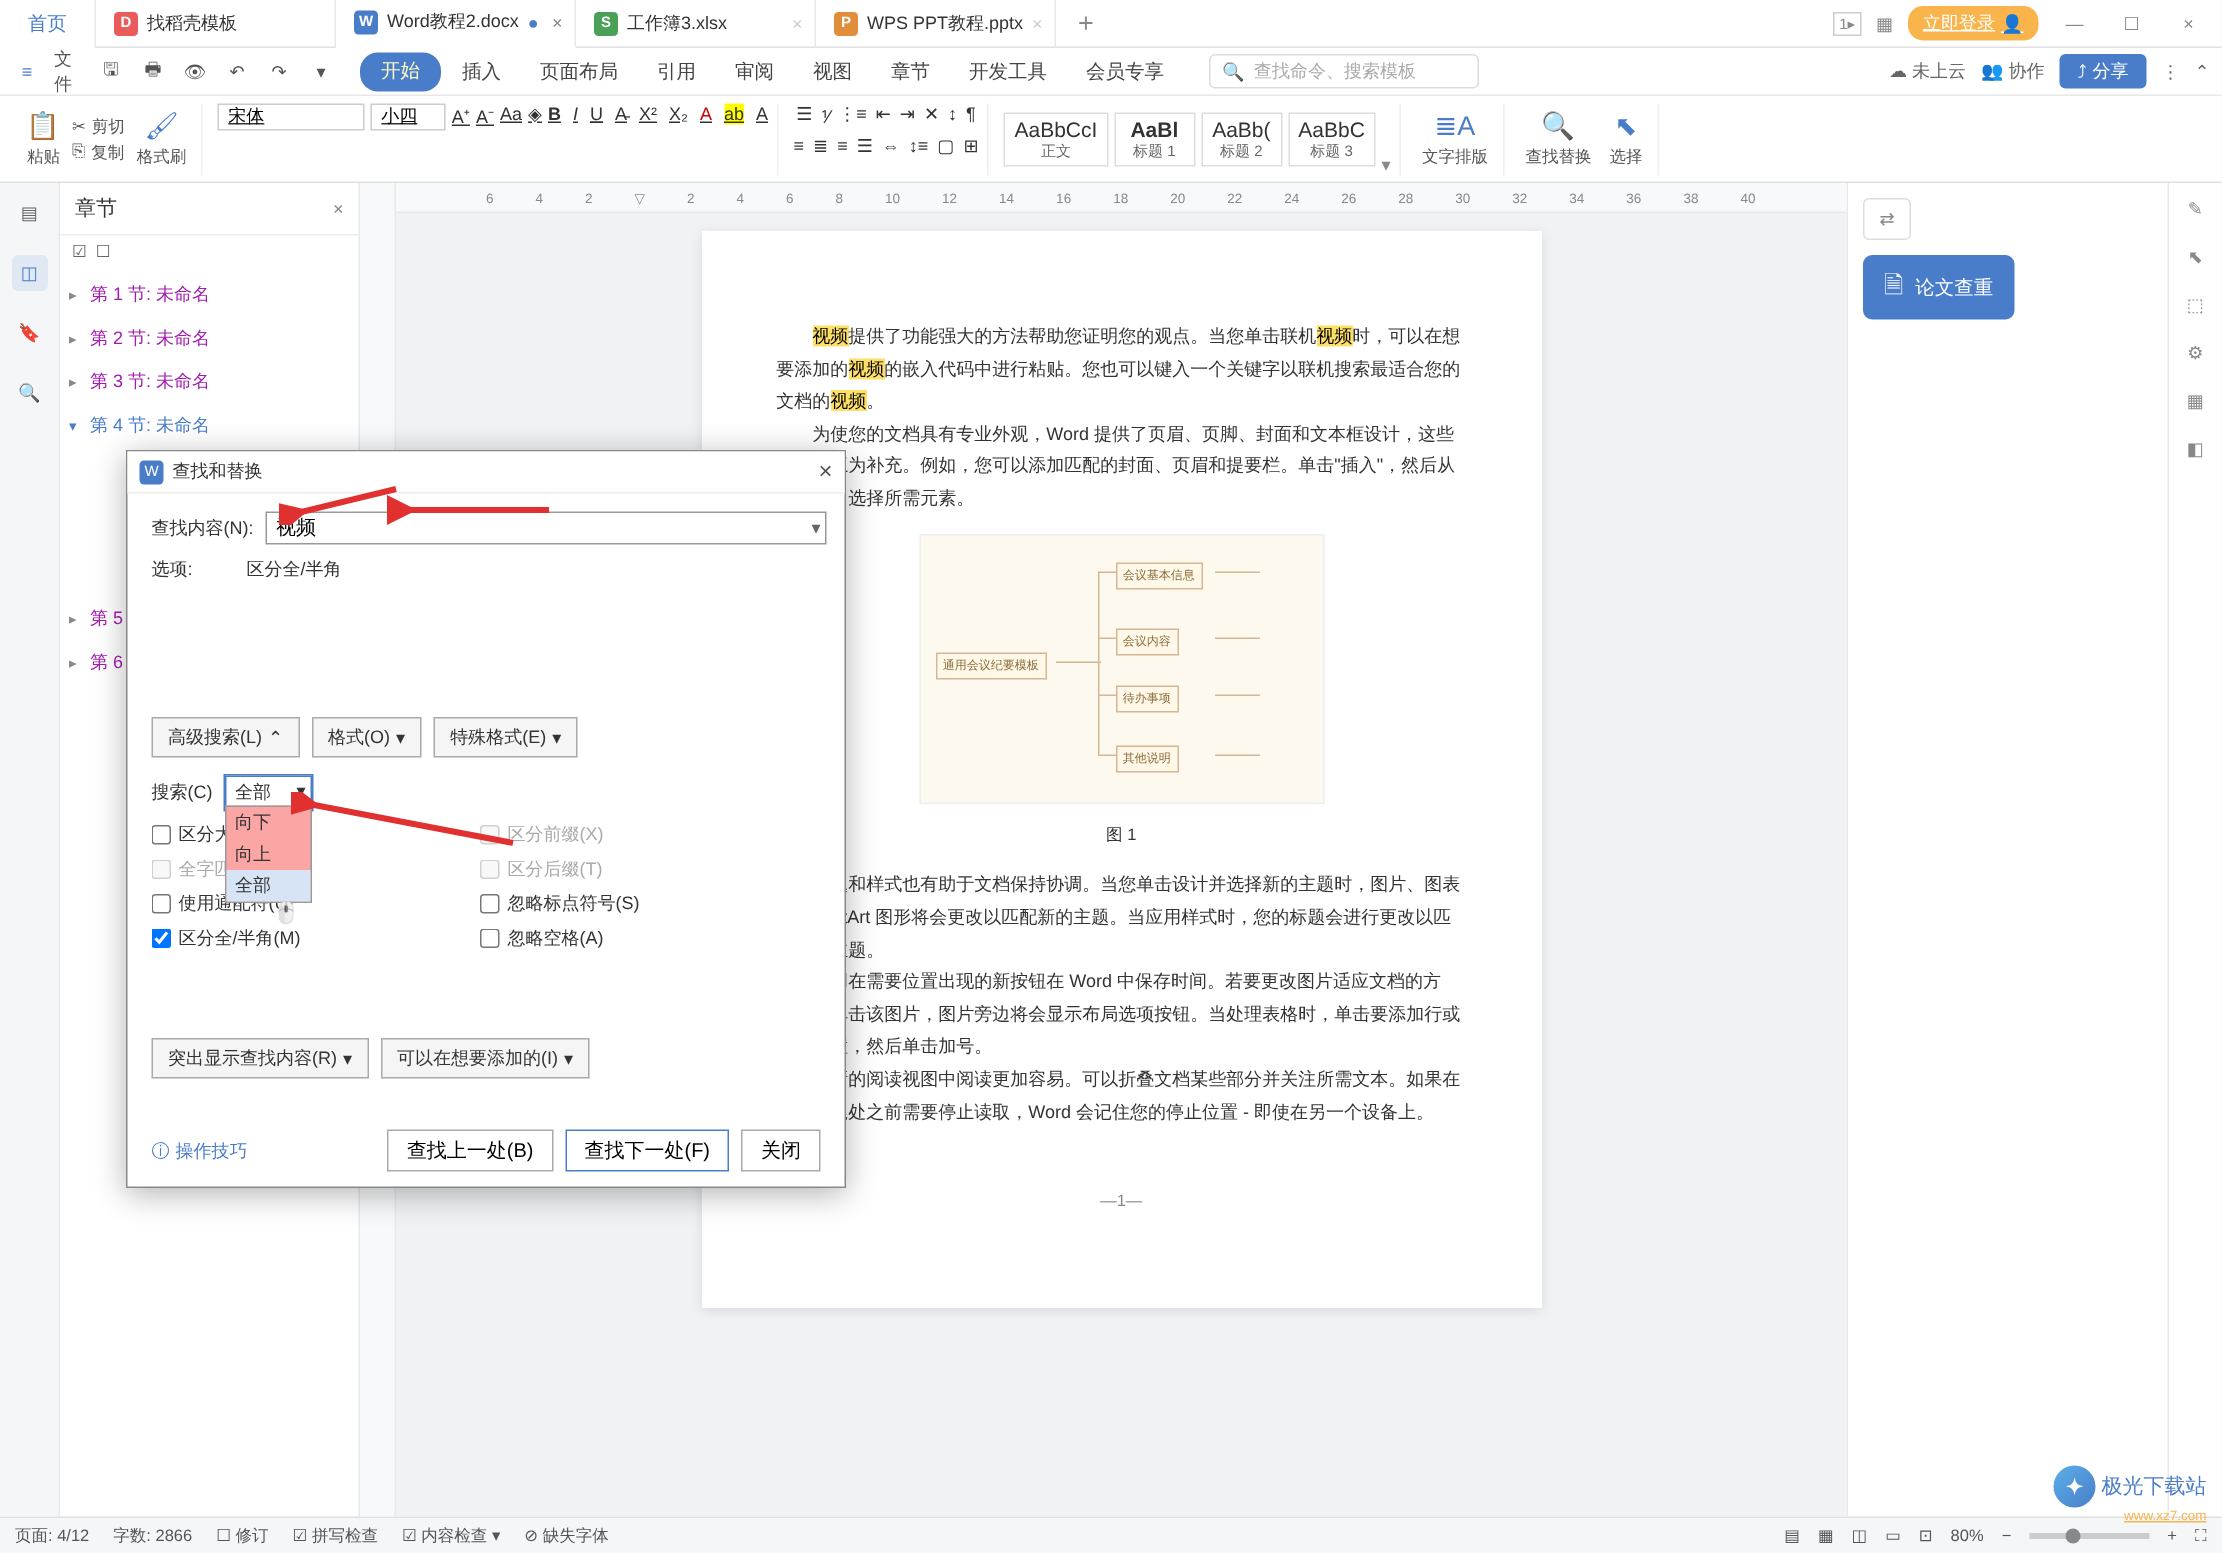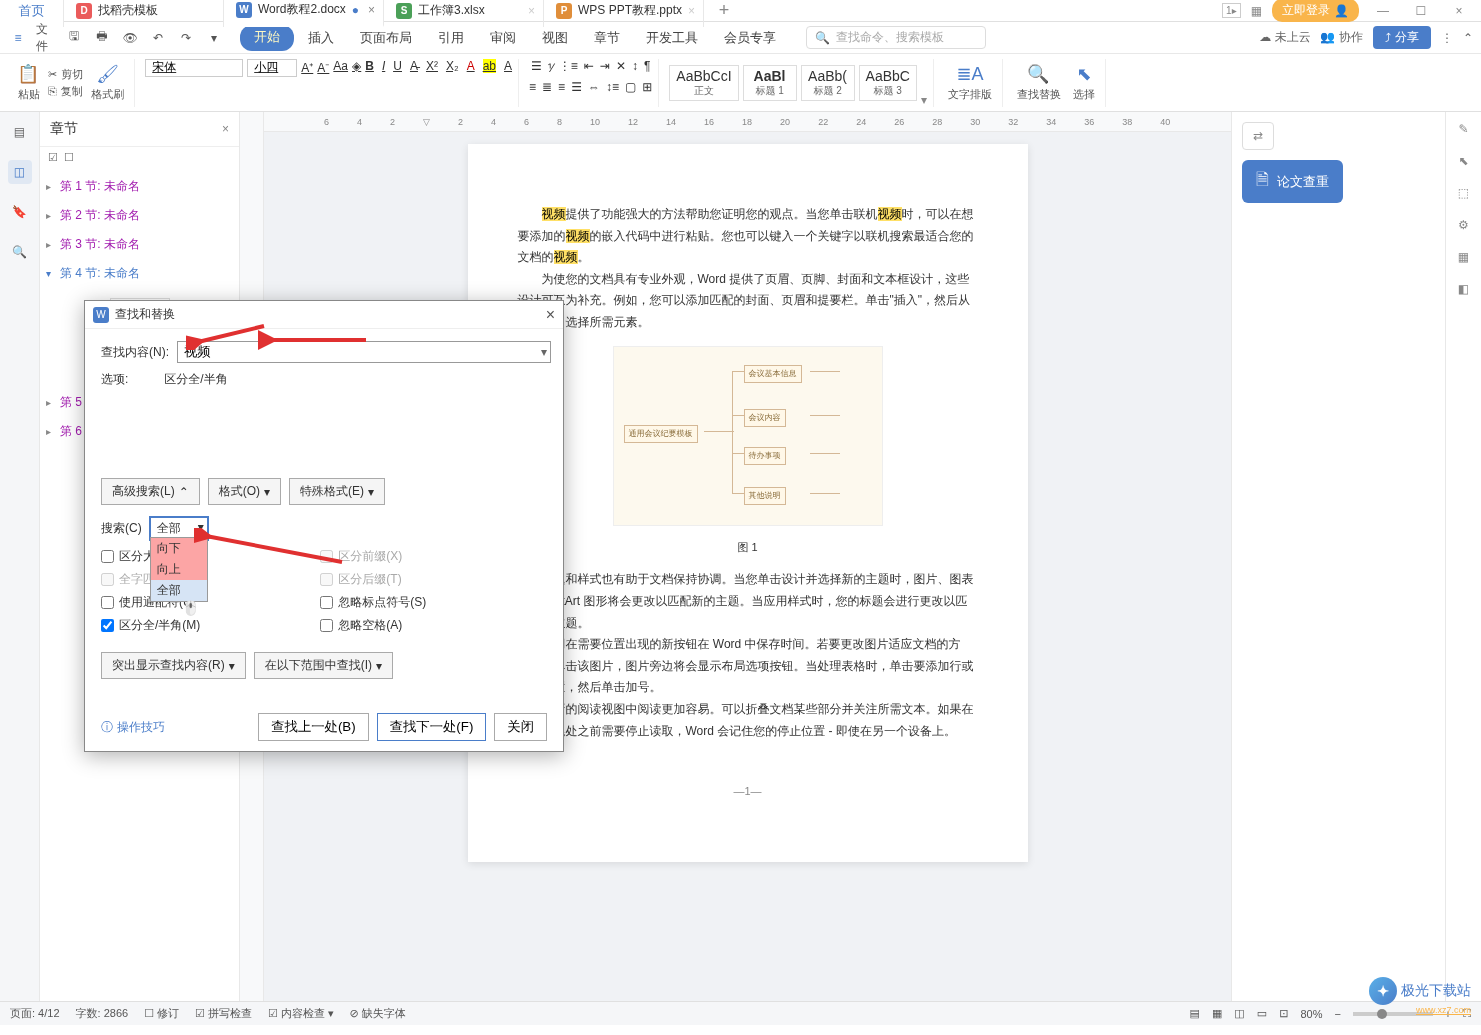--- a/index.html
+++ b/index.html
@@ -1,31 +1,31 @@
 <!DOCTYPE html>
 <html><head>
 <meta charset="utf-8">
 <style>
 * { margin: 0; padding: 0; box-sizing: border-box; font-family: "Microsoft YaHei", sans-serif; }
 body { background: #fff; font-size: 12px; color: #333; overflow: hidden; width: 1481px; height: 1035px; position: relative; }
 
 
-.titlebar { height: 22px; background: #fff; display: flex; align-items: center; border-bottom: 1px solid #e0e0e0; }
+.titlebar { height: 32px; background: #fff; display: flex; align-items: center; border-bottom: 1px solid #e0e0e0; }
 .tab-home { width: 64px; height: 32px; background: #fff; display: flex; align-items: center; justify-content: center; color: #4a7dc9; font-size: 13px; border-right: 1px solid #e8e8e8;}
 .doc-tab { height: 32px; display: flex; align-items: center; padding: 0 12px; border-right: 1px solid #e8e8e8; gap: 6px; position: relative; min-width: 160px; }
 .doc-tab.active { background: #fff; border-bottom: 2px solid #fff; }
 .doc-tab .icon { width: 16px; height: 16px; border-radius: 3px; display: flex; align-items: center; justify-content: center; color: #fff; font-size: 10px; font-weight: bold;}
 .icon-word { background: #4a7dc9; }
 .icon-rice { background: #ea5b5b; }
 .icon-xls { background: #4ba058; }
 .icon-ppt { background: #e08e3a; }
 .doc-tab .close { position: absolute; right: 8px; color: #888; font-size: 12px; }
 .tab-add { width: 40px; display: flex; align-items: center; justify-content: center; color: #888; font-size: 18px; }
 .titlebar-right { margin-left: auto; display: flex; align-items: center; gap: 10px; padding-right: 8px; }
-.login-btn { background: #f9b54b; color: #fff; padding: 3px 10px; border-radius: 10px; font-size: 12px; display: flex; align-items: center; gap: 4px;}
+.login-btn { background: #f9b54b; color: #fff; padding: 3px 10px; border-radius: 10px; font-size: 12px; display: flex; align-items: center; gap: 4px; text-decoration: underline;}
 .win-btn { width: 28px; height: 28px; display: flex; align-items: center; justify-content: center; color: #888; }
 
 
 .menurow { height: 32px; display: flex; align-items: center; padding: 0 8px; gap: 6px; border-bottom: 1px solid #e8e8e8; }
 .menurow .qat { display: flex; gap: 8px; align-items: center; padding-right: 10px; }
 .menurow .qat .qbtn { width: 20px; height: 20px; display:flex; align-items:center; justify-content:center; color:#555;}
 .menu-tabs { display: flex; gap: 2px; }
 .menu-tab { padding: 4px 12px; font-size: 13px; color: #444; border-radius: 4px;}
 .menu-tab.active { background: #4a7dc9; color: #fef9c3; border-radius: 12px; padding: 3px 14px;}
 .menu-search { margin-left: 12px; border: 1px solid #ddd; border-radius: 4px; padding: 2px 8px; color: #aaa; font-size: 12px; width: 180px; display:flex; gap: 6px; align-items: center;}
@@ -495,23 +495,23 @@
         <label class="chk">
             <input type="checkbox" style="">
             <span>忽略标点符号(S)</span>
           </label>
         <label class="chk">
             <input type="checkbox" style="">
             <span>忽略空格(A)</span>
           </label>
       </div>
     </div>
-    <div class="dlg-btns-row" style="margin-top: 18px;">
+    <div class="dlg-btns-row" style="margin-top: 58px;">
       <div class="dlg-btn"><span>突出显示查找内容(R)</span> ▾</div>
-      <div class="dlg-btn"><span>在以下范围中查找(I)</span> ▾</div>
+      <div class="dlg-btn"><span>可以在想要添加的(I)</span> ▾</div>
     </div>
   </div>
   <div class="dlg-footer">
     <span class="link">
         <span>ⓘ</span>
         <span>操作技巧</span>
       </span>
     <span class="spacer"></span>
     <button class="fbtn">查找上一处(B)</button>
     <button class="fbtn primary">查找下一处(F)</button>

